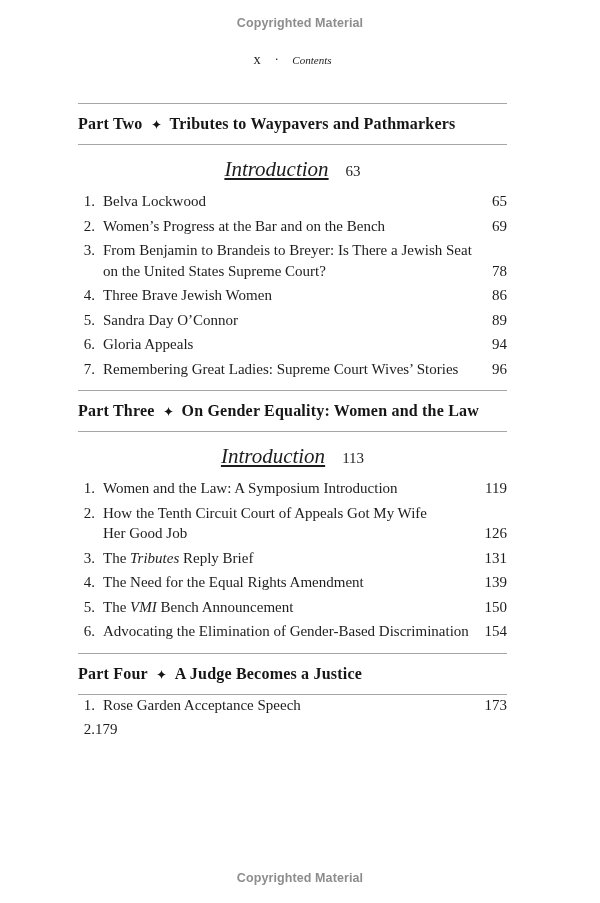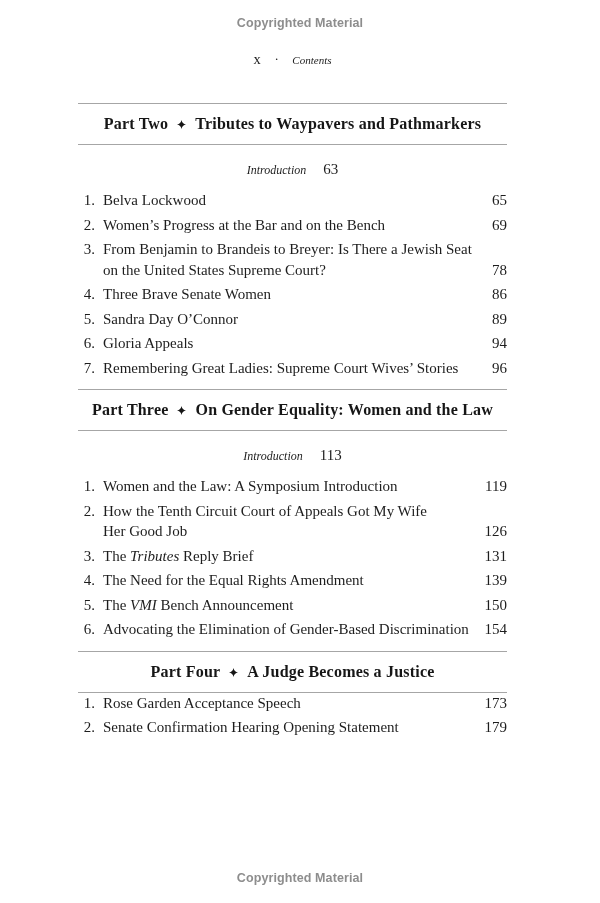--- a/index.html
+++ b/index.html
@@ -40,38 +40,38 @@
   .running-head .pgnum { font-variant: normal; }
   .running-head .dot { display: inline-block; margin: 0 10px; font-size: 13px; position: relative; top: -1px; }
   .running-head .rh-title { font-style: italic; font-size: 11px; }
 
   .part-section { margin-top: 11px; }
   .part-section.first { margin-top: 34px; }
 
   .part-heading {
     border-top: 1px solid #a6a6a6;
     border-bottom: 1px solid #a6a6a6;
-    text-align: center;
+    text-align: left;
     font-weight: bold;
     font-size: 16px;
     line-height: 19px;
     padding: 10px 0 11px 0;
     letter-spacing: 0.2px;
     color: #161616;
   }
   .star-icon { display: inline-block; margin: 0 9px; }
   .star-icon svg { width: 9px; height: 9px; fill: #161616; }
 
   .intro-line {
     text-align: center;
     font-size: 15px;
     line-height: 19px;
     margin: 15px 0 10px 0;
   }
-  .intro-label { font-style: italic; font-size: 12px; }
+  .intro-label { font-style: italic; font-size: 21px; text-decoration: underline; }
   .intro-page { margin-left: 17px; }
 
   .toc-list { }
   .toc-row {
     display: flex;
     font-size: 15px;
     line-height: 20.5px;
     margin-bottom: 4px;
   }
   .toc-num { flex: none; width: 17px; text-align: right; }
@@ -114,21 +114,21 @@
           <span class="toc-title">Women’s Progress at the Bar and on the Bench</span>
           <span class="toc-page">69</span>
         </div>
         <div class="toc-row">
           <span class="toc-num">3.</span>
           <span class="toc-title"><span>From Benjamin to Brandeis to Breyer: Is There a Jewish Seat</span><br><span>on the United States Supreme Court?</span></span>
           <span class="toc-page">78</span>
         </div>
         <div class="toc-row">
           <span class="toc-num">4.</span>
-          <span class="toc-title">Three Brave Senate Women</span>
+          <span class="toc-title">Three Brave Jewish Women</span>
           <span class="toc-page">86</span>
         </div>
         <div class="toc-row">
           <span class="toc-num">5.</span>
           <span class="toc-title">Sandra Day O’Connor</span>
           <span class="toc-page">89</span>
         </div>
         <div class="toc-row">
           <span class="toc-num">6.</span>
           <span class="toc-title">Gloria Appeals</span>
@@ -192,21 +192,20 @@
             </svg></span><span>A Judge Becomes a Justice</span>
       </div>
       <div class="toc-list">
         <div class="toc-row">
           <span class="toc-num">1.</span>
           <span class="toc-title">Rose Garden Acceptance Speech</span>
           <span class="toc-page">173</span>
         </div>
         <div class="toc-row">
           <span class="toc-num">2.</span>
-          <span class="toc-title">Senate Confirmation Hearing Opening Statement</span>
           <span class="toc-page">179</span>
         </div>
       </div>
     </div>
 
   </div>
 
   <div class="copyright bottom">Copyrighted Material</div>
 
 </div>

